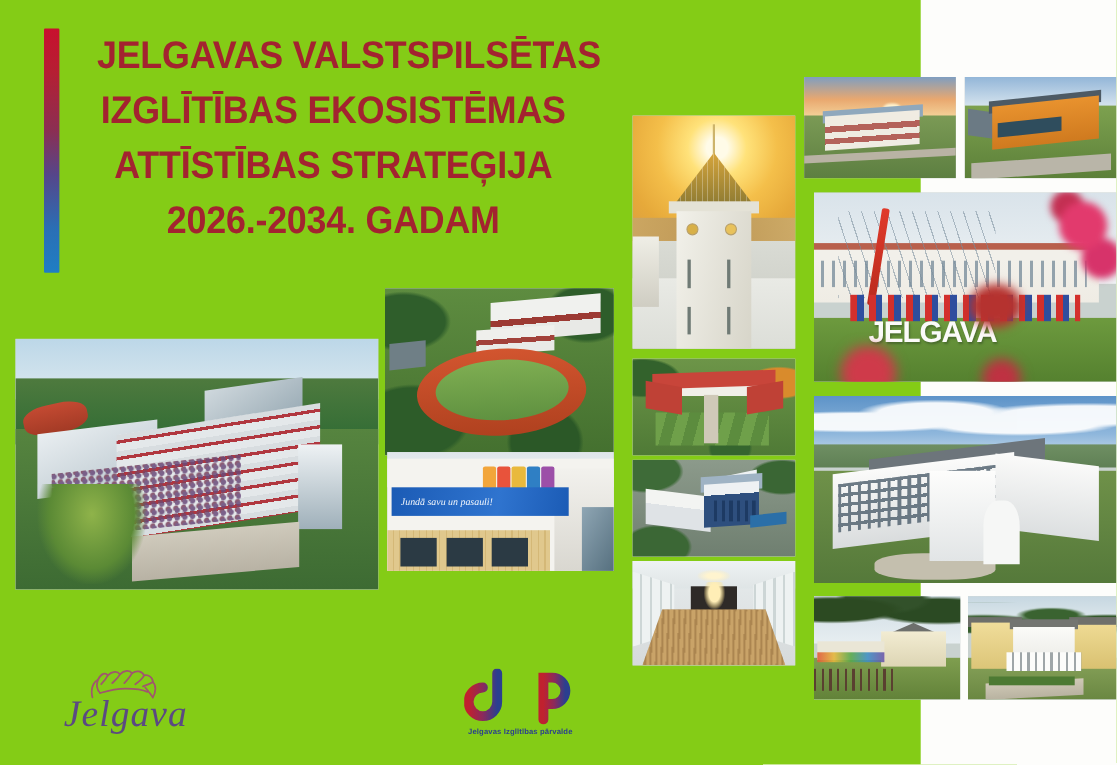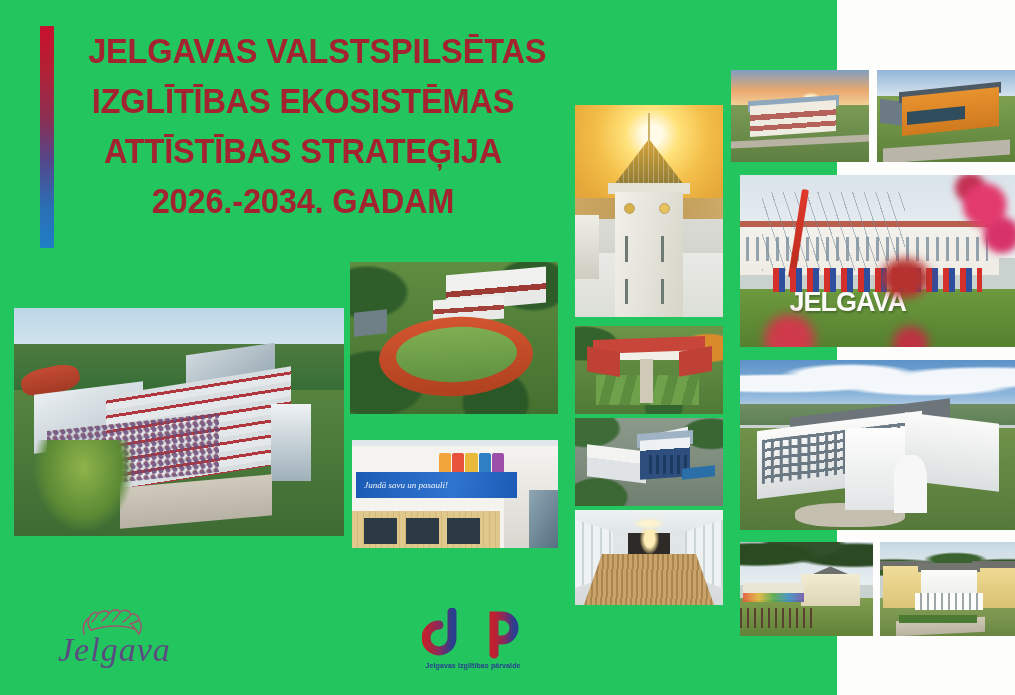--- a/index.html
+++ b/index.html
@@ -9,21 +9,21 @@
     height: 695px;
     overflow: hidden;
     background: #fdfdfb;
     font-family: "Liberation Sans", sans-serif;
   }
 
   #cover {
     position: relative;
     width: 837px;
     height: 695px;
-    background: #22c55e;
+    background: #84cc16;
   }
 
   
   .accent-bar {
     position: absolute;
     left: 40px;
     top: 26px;
     width: 14px;
     height: 222px;
     background: linear-gradient(to bottom, #c8102e 0%, #b51f33 18%, #8a2f53 42%, #55468a 60%, #2a6fb5 82%, #1f7ec4 100%);
@@ -102,21 +102,21 @@
                 background: linear-gradient(#f0f1ee 0 46%, #9c3a33 46% 62%, #e8e9e6 62% 100%); transform: skewY(-5deg); }
   #p2 .school2{ left:40%; top:24%; width:34%; height:15%;
                 background: linear-gradient(#efefec 0 40%, #a2413a 40% 60%, #e9eae7 60% 100%); transform: skewY(-4deg); }
   #p2 .trackO { left:14%; top:36%; width:74%; height:52%;
                 background: linear-gradient(#d2552f,#b0411f); border-radius: 50%/50%; transform: rotate(-3deg); }
   #p2 .trackI { left:22%; top:43%; width:58%; height:36%;
                 background: linear-gradient(#7fae52,#5f9140); border-radius: 50%/50%; transform: rotate(-3deg); }
   #p2 .lot    { left:2%; top:32%; width:16%; height:16%; background:#6f7f86; transform: skewY(-6deg); }
 
   
-  #p3 { left: 352px; top: 440px; width: 206px; height: 108px; }
+  #p3 { left: 352px; top: 411px; width: 206px; height: 108px; }
   #p3 .sky    { height:30%; background: linear-gradient(#dfe6ea,#eef1f3); }
   #p3 .facade { position:absolute; left:0; right:0; top:6%; bottom:0; background:#f4f3ef; }
   #p3 .banner { left:2%; top:30%; width:78%; height:24%;
                 background: linear-gradient(100deg,#1b5bb5,#2f74cf 60%,#1b5bb5); }
   #p3 .bannerTxt{ position:absolute; left:6%; top:33%; width:62%; height:18%;
                   color:#fff; font-family:"Liberation Serif", serif; font-style:italic;
                   font-size:9px; line-height:18px; white-space:nowrap; opacity:.95; }
   #p3 .j-blocks { position:absolute; left:42%; top:12%; width:32%; height:22%; display:flex; gap:1px; }
   #p3 .j-blocks i { flex:1; display:block; border-radius:2px; }
   #p3 .brick  { left:0; top:66%; width:72%; height:34%;

